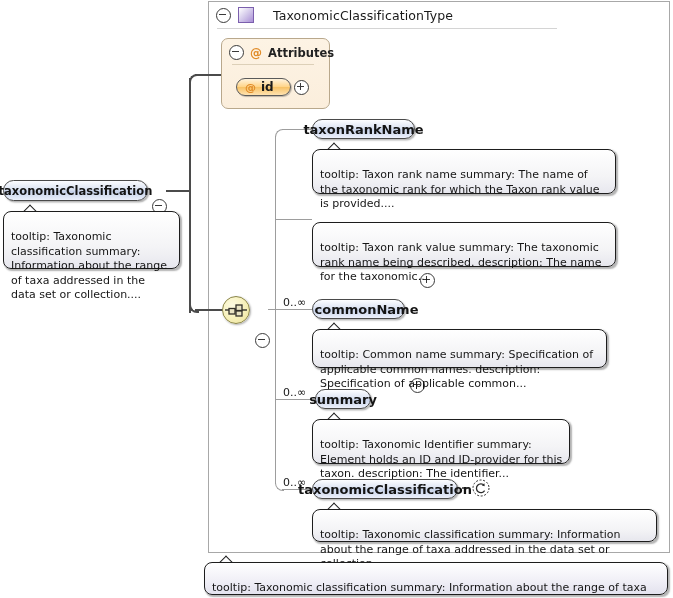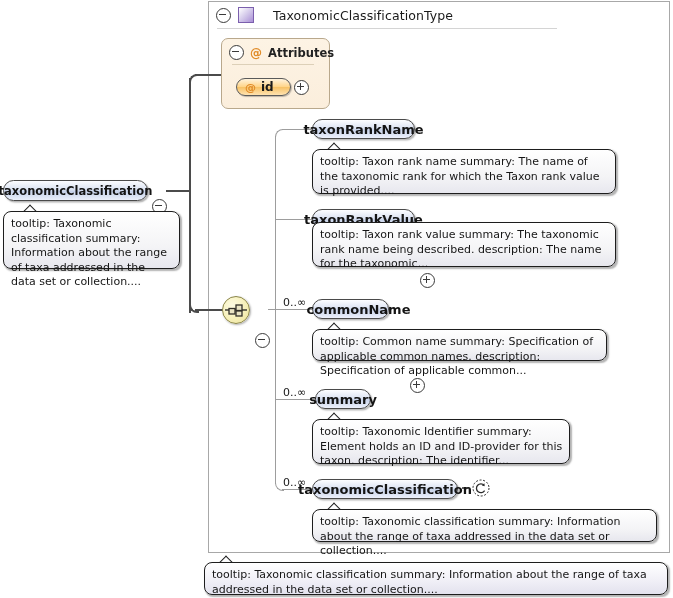--- a/index.html
+++ b/index.html
@@ -186,21 +186,21 @@
     color: #141414;
     white-space: nowrap;
   }
 
   
   .tooltip {
     border: 1px solid #1d1d1d;
     border-radius: 8px;
     background: linear-gradient(180deg, #ffffff 0%, #f4f4f6 62%, #e7e7ee 100%);
     box-shadow: 1.5px 1.5px 1.5px rgba(0,0,0,.3);
-    padding: 5px 6px 4px 7px;
+    padding: 18px 6px 4px 7px;
     box-sizing: border-box;
     font-size: 11px;
     line-height: 14.5px;
     color: #161616;
   }
   .tooltip.lav {
     background: linear-gradient(180deg, #ffffff 0%, #f1f0f7 55%, #e3e2ee 100%);
   }
   .tail {
     position: absolute;
@@ -333,34 +333,31 @@
   <div class="abs" style="left:275px; top:482px; width:8px; height:8px; border-bottom:1px solid #9d9d9d; border-left:1px solid #9d9d9d; border-bottom-left-radius:8px;"></div>
   <div class="abs thin-line" style="left:282px; top:489px; width:30px; height:1px;"></div>
 
   <div class="abs elem-pill" style="left:312px; top:119px; width:103px;">
     <span>taxonRankName</span>
   </div>
   <div class="abs plus-circle" style="left:420px; top:123px;"></div>
   <div class="abs tail" style="left:326px; top:141px;"></div>
   <div class="abs tooltip" style="left:312px; top:149px; width:304px; height:45px;">tooltip: Taxon rank name summary: The name of the taxonomic rank for which the Taxon rank value is provided....</div>
 
-  <div class="abs elem-pill" style="left:312px; top:209px; width:103px;">
-    <span>taxonRankValue</span>
-  </div>
   <div class="abs plus-circle" style="left:420px; top:213px;"></div>
   <div class="abs tail" style="left:326px; top:231px;"></div>
   <div class="abs tooltip" style="left:312px; top:222px; width:304px; height:45px;">tooltip: Taxon rank value summary: The taxonomic rank name being described. description: The name for the taxonomic...</div>
 
   <div class="abs card" style="left:283px; top:296px;">0..∞</div>
-  <div class="abs elem-pill" style="left:312px; top:299px; width:77px;padding-left:16px;">
+  <div class="abs elem-pill" style="left:312px; top:299px; width:93px;padding-left:16px;">
     <span>commonName</span>
   </div>
   <div class="abs plus-circle" style="left:410px; top:303px;"></div>
   <div class="abs tail" style="left:326px; top:321px;"></div>
-  <div class="abs tooltip" style="left:312px; top:329px; width:295px; height:32px;">tooltip: Common name summary: Specification of applicable common names. description: Specification of applicable common...</div>
+  <div class="abs tooltip" style="left:312px; top:329px; width:295px; height:39px;">tooltip: Common name summary: Specification of applicable common names. description: Specification of applicable common...</div>
 
   <div class="abs card" style="left:283px; top:386px;">0..∞</div>
   <div class="abs elem-pill" style="left:315px; top:389px; width:56px;">
     <span>summary</span>
   </div>
   <div class="abs plus-circle" style="left:376px; top:393px;"></div>
   <div class="abs tail" style="left:326px; top:411px;"></div>
   <div class="abs tooltip" style="left:312px; top:419px; width:258px; height:45px;">tooltip: Taxonomic Identifier summary: Element holds an ID and ID-provider for this taxon. description: The identifier...</div>
 
   <div class="abs card" style="left:283px; top:476px;">0..∞</div>

